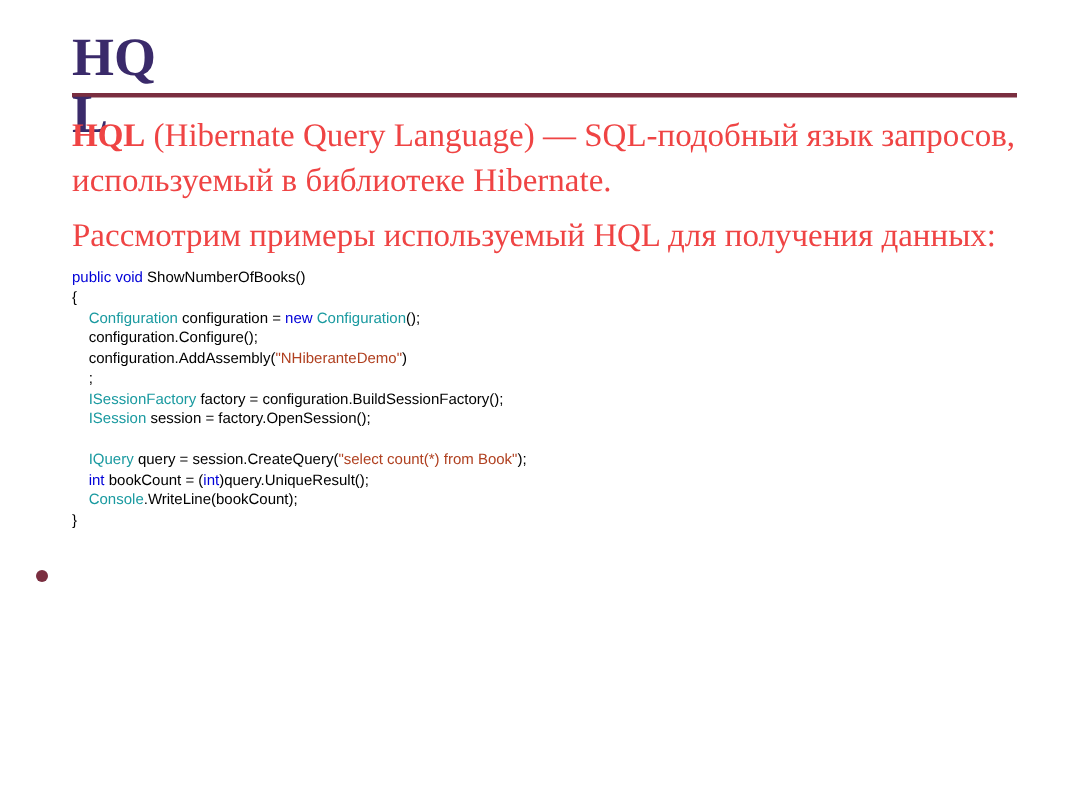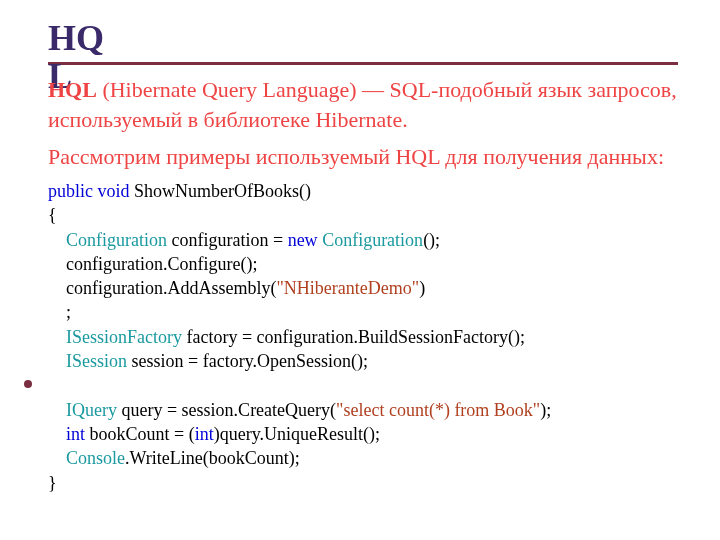--- a/index.html
+++ b/index.html
@@ -39,22 +39,22 @@
   .bullet {
     position: absolute;
     left: 24px;
     top: 380px;
     width: 8px;
     height: 8px;
     border-radius: 50%;
     background: #7a2e40;
   }
   .code {
-    font-family: Liberation Serif, serif;
-    font-size: 18px;
+    font-family: Liberation Sans, sans-serif;
+    font-size: 10px;
     line-height: 1.35;
     white-space: pre;
     color: #000;
     margin-top: 4px;
   }
   .kw { color: #0000d8; }
   .type { color: #1a9aa0; }
   .str { color: #b04020; }
 </style>
 </head>

